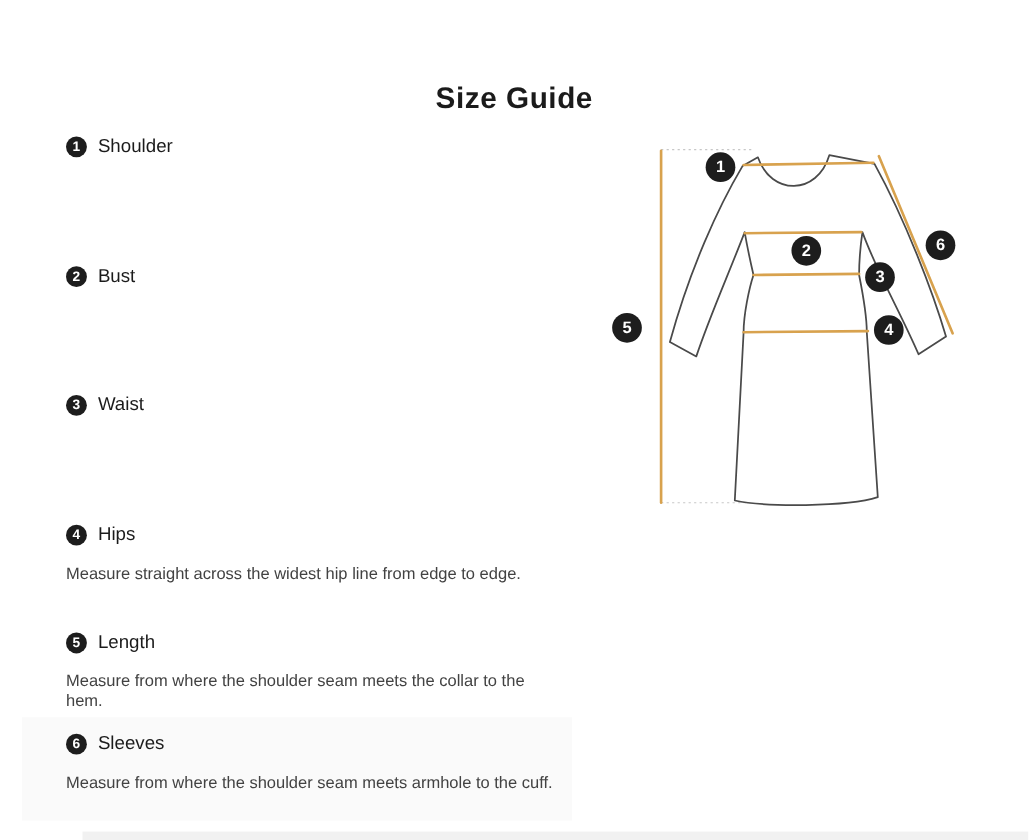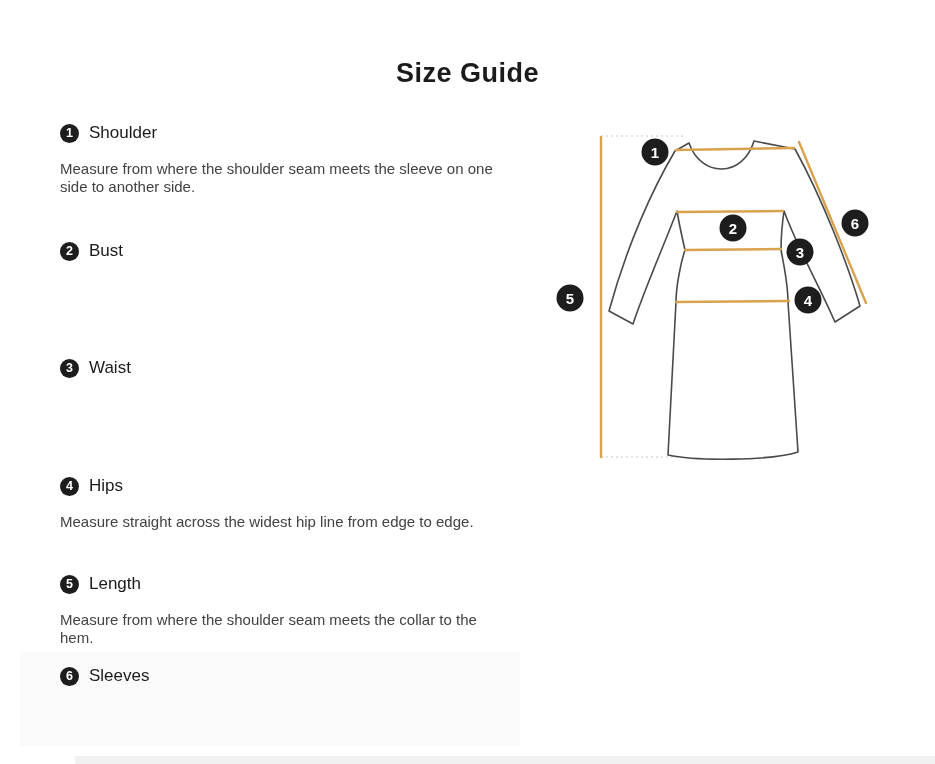--- a/index.html
+++ b/index.html
@@ -9,21 +9,21 @@
   }
   .page {
     position: relative;
     width: 935px;
     height: 764px;
     background: #ffffff;
     overflow: hidden;
   }
   .page-title {
     position: absolute;
-    top: 40px;
+    top: 56px;
     left: 0;
     width: 935px;
     text-align: center;
     font-size: 27px;
     font-weight: 700;
     letter-spacing: 0.5px;
     color: #1b1b1b;
   }
   .section {
     position: absolute;
@@ -124,21 +124,20 @@
 
   <h1 class="page-title">Size Guide</h1>
 
   <div class="section6-highlight"></div>
 
   <div class="section s1">
     <div class="section-heading">
       <span class="num-badge">1</span>
       <span class="section-label">Shoulder</span>
     </div>
-    <div class="section-desc">Measure from where the shoulder seam meets the sleeve on one side to another side.</div>
   </div>
 
   <div class="section s2">
     <div class="section-heading">
       <span class="num-badge">2</span>
       <span class="section-label">Bust</span>
     </div>
   </div>
 
   <div class="section s3">
@@ -162,20 +161,21 @@
       <span class="section-label">Length</span>
     </div>
     <div class="section-desc">Measure from where the shoulder seam meets the collar to the hem.</div>
   </div>
 
   <div class="section s6">
     <div class="section-heading">
       <span class="num-badge">6</span>
       <span class="section-label">Sleeves</span>
     </div>
+    <div class="section-desc">Measure from where the shoulder seam meets armhole to the cuff.</div>
   </div>
 
   <div class="diagram">
     <svg width="350" height="370" viewBox="0 0 350 370" xmlns="http://www.w3.org/2000/svg">
 
       <path class="dotted-line" d="M46,26 H128"></path>
       <path class="dotted-line" d="M46,347 H150"></path>
 
       <path class="dress-outline" d="M120,41
            L134,33

